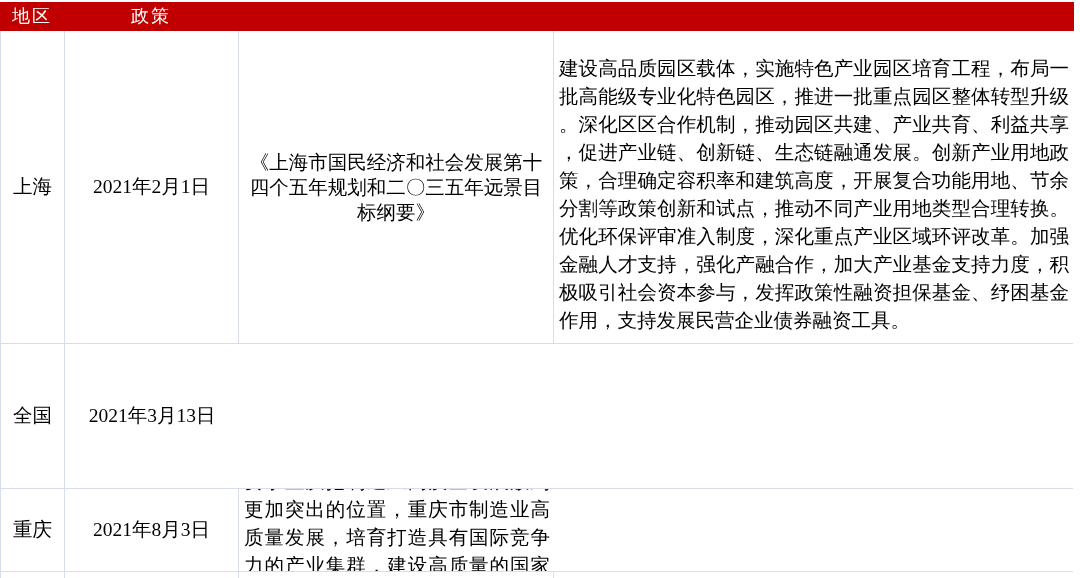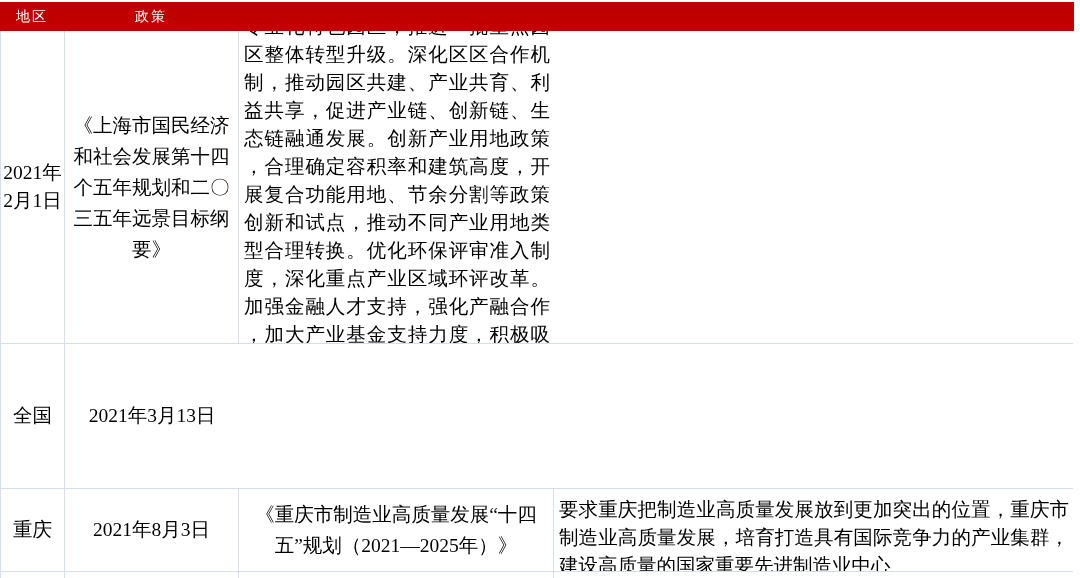--- a/index.html
+++ b/index.html
@@ -46,61 +46,61 @@
     text-align: center;
     font-size: 19.5px;
     line-height: 28px;
     overflow: hidden;
   }
   .trow:not(.header) .cell:not(:last-child) {
     border-right: 1px solid var(--color-border);
   }
   .header .cell {
     color: var(--color-header-text);
-    font-size: 14px;
+    font-size: 18px;
     line-height: 29px;
     letter-spacing: 2px;
   }
   .cell.policy {
     padding: 16px 5px;
-    line-height: 31px;
+    line-height: 25px;
   }
   .cell.content {
     justify-content: flex-start;
     text-align: justify;
     padding: 16px 4px 0 5px;
     word-break: break-all;
     line-break: anywhere;
   }
 </style>
 </head>
 <body>
 
 <div class="table-wrap">
 
   <div class="trow header">
     <div class="cell">地区</div>
     <div class="cell">政策</div>
   </div>
 
   <div class="trow r1">
+    <div class="cell region">上海</div>
     <div class="cell date">2021年2月1日</div>
     <div class="cell policy">《上海市国民经济和社会发展第十四个五年规划和二〇三五年远景目标纲要》</div>
     <div class="cell content">建设高品质园区载体，实施特色产业园区培育工程，布局一批高能级专业化特色园区，推进一批重点园区整体转型升级。深化区区合作机制，推动园区共建、产业共育、利益共享，促进产业链、创新链、生态链融通发展。创新产业用地政策，合理确定容积率和建筑高度，开展复合功能用地、节余分割等政策创新和试点，推动不同产业用地类型合理转换。优化环保评审准入制度，深化重点产业区域环评改革。加强金融人才支持，强化产融合作，加大产业基金支持力度，积极吸引社会资本参与，发挥政策性融资担保基金、纾困基金作用，支持发展民营企业债券融资工具。</div>
   </div>
 
   <div class="trow r2">
     <div class="cell region">全国</div>
     <div class="cell date">2021年3月13日</div>
   </div>
 
   <div class="trow r3">
     <div class="cell region">重庆</div>
     <div class="cell date">2021年8月3日</div>
-    <div class="cell policy">《重庆市制造业高质量发展“十四五”规划（2021—2025年）》</div>
     <div class="cell content">要求重庆把制造业高质量发展放到更加突出的位置，重庆市制造业高质量发展，培育打造具有国际竞争力的产业集群，建设高质量的国家重要先进制造业中心</div>
   </div>
 
   <div class="trow partial">
     <div class="cell"></div>
     <div class="cell"></div>
     <div class="cell"></div>
     <div class="cell"></div>
   </div>
 

